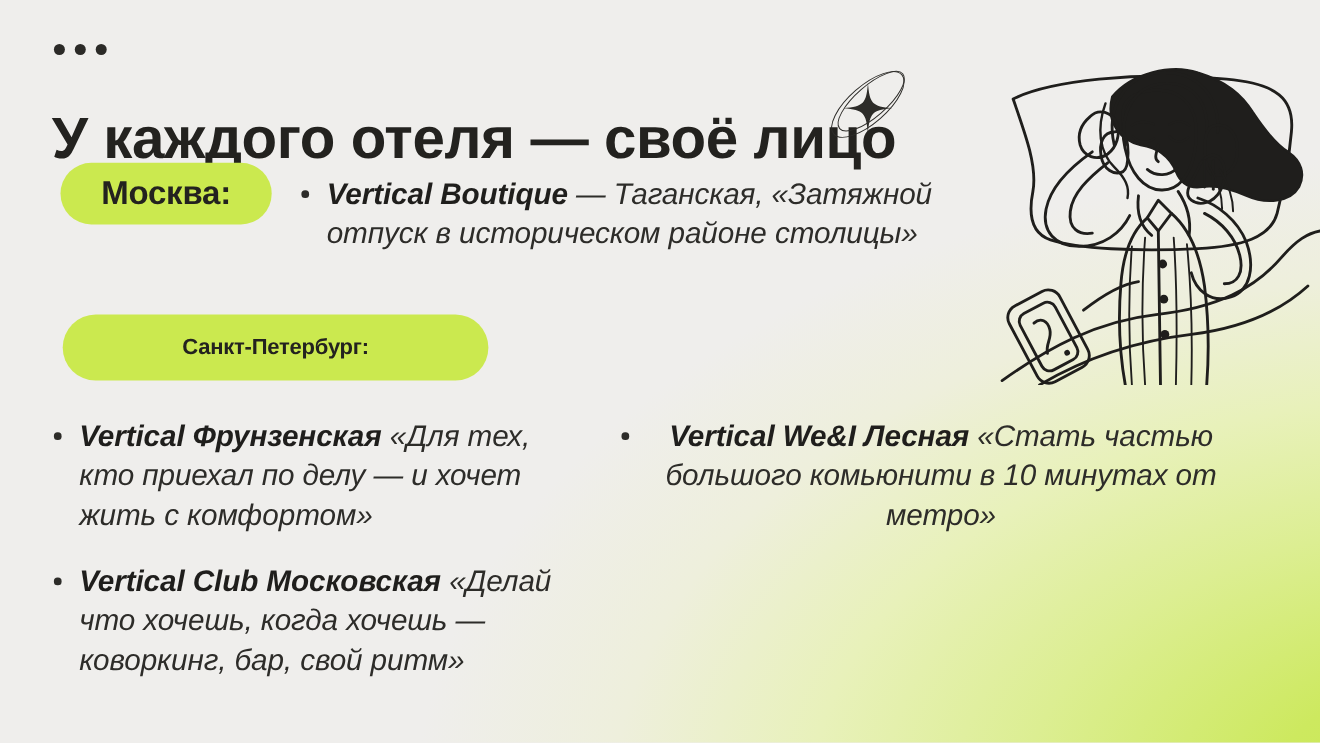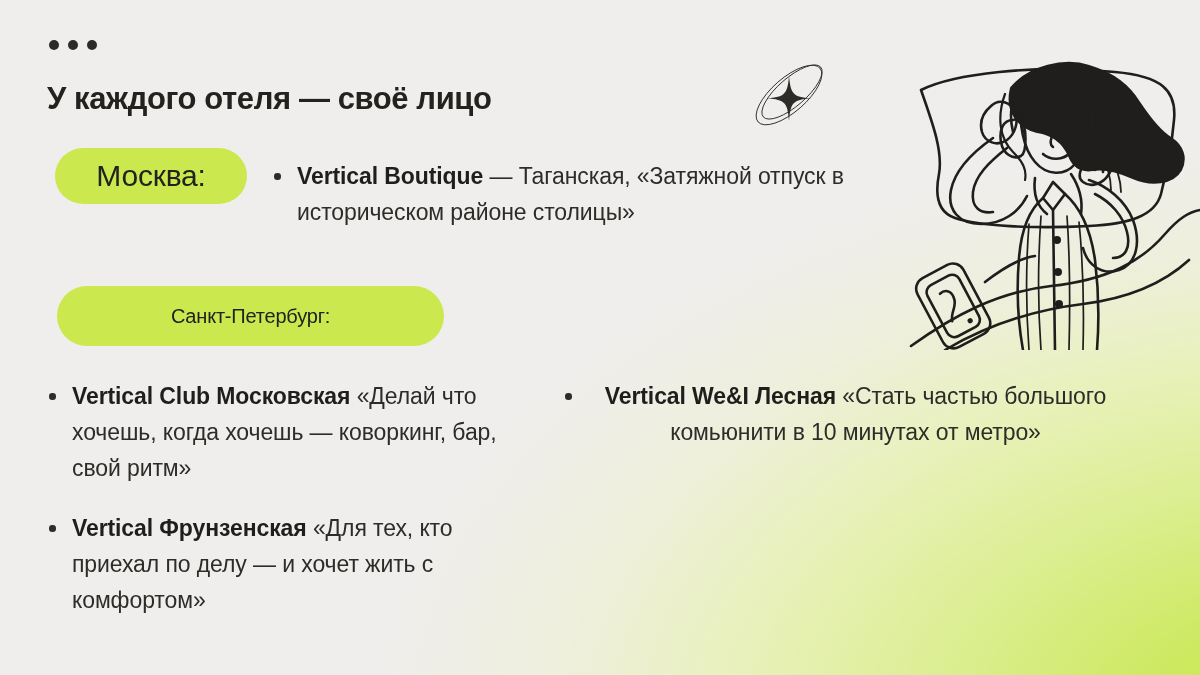--- a/index.html
+++ b/index.html
@@ -37,21 +37,21 @@
     height: 10px;
     border-radius: 50%;
     background: #2b2a27;
   }
 
   
   .title {
     position: absolute;
     left: 47px;
     top: 60px;
-    font-size: 31px;
+    font-size: 53px;
     font-weight: 700;
     letter-spacing: -0.4px;
     color: #23221f;
     white-space: nowrap;
   }
 
   
   .sparkle {
     position: absolute;
     left: 737px;
@@ -62,21 +62,21 @@
 
   
   .pill {
     position: absolute;
     display: flex;
     align-items: center;
     justify-content: center;
     background: #cbe94f;
     border-radius: 999px;
     color: #23221f;
-    font-weight: 400;
+    font-weight: 700;
     box-sizing: border-box;
   }
   .pill-moscow {
     left: 55px;
     top: 148px;
     width: 192px;
     height: 56px;
     font-size: 30px;
     letter-spacing: -0.2px;
   }
@@ -88,24 +88,25 @@
     font-size: 20px;
     letter-spacing: -0.2px;
   }
 
   
   .bullet-list { position: absolute; }
 
   .bullet {
     position: relative;
     padding-left: 25px;
-    font-size: 23px;
+    font-size: 27px;
     line-height: 36px;
     color: #2d2c29;
     letter-spacing: -0.1px;
+    font-style: italic;
   }
   .bullet + .bullet { margin-top: 24px; }
   .bullet::before {
     content: "";
     position: absolute;
     left: 2px;
     top: 15px;
     width: 6.5px;
     height: 6.5px;
     border-radius: 50%;
@@ -161,24 +162,24 @@
       <b>Vertical Boutique</b><span> — Таганская,  «Затяжной отпуск в историческом районе столицы»</span>
     </div>
   </div>
 
   <div class="pill pill-spb">
     <span>Санкт-Петербург:</span>
   </div>
 
   <div class="bullet-list list-left">
     <div class="bullet">
+      <b>Vertical Фрунзенская</b><span>  «Для тех, кто приехал по делу — и хочет жить с комфортом»</span>
+    </div>
+    <div class="bullet">
       <b>Vertical Club Московская</b><span>  «Делай что хочешь, когда хочешь — коворкинг, бар, свой ритм»</span>
-    </div>
-    <div class="bullet">
-      <b>Vertical Фрунзенская</b><span>  «Для тех, кто приехал по делу — и хочет жить с комфортом»</span>
     </div>
   </div>
 
   <div class="bullet-list list-right">
     <div class="bullet">
       <b>Vertical We&amp;I Лесная</b><span> «Стать частью большого комьюнити в 10 минутах от метро»</span>
     </div>
   </div>
 
   <div class="illustration">

